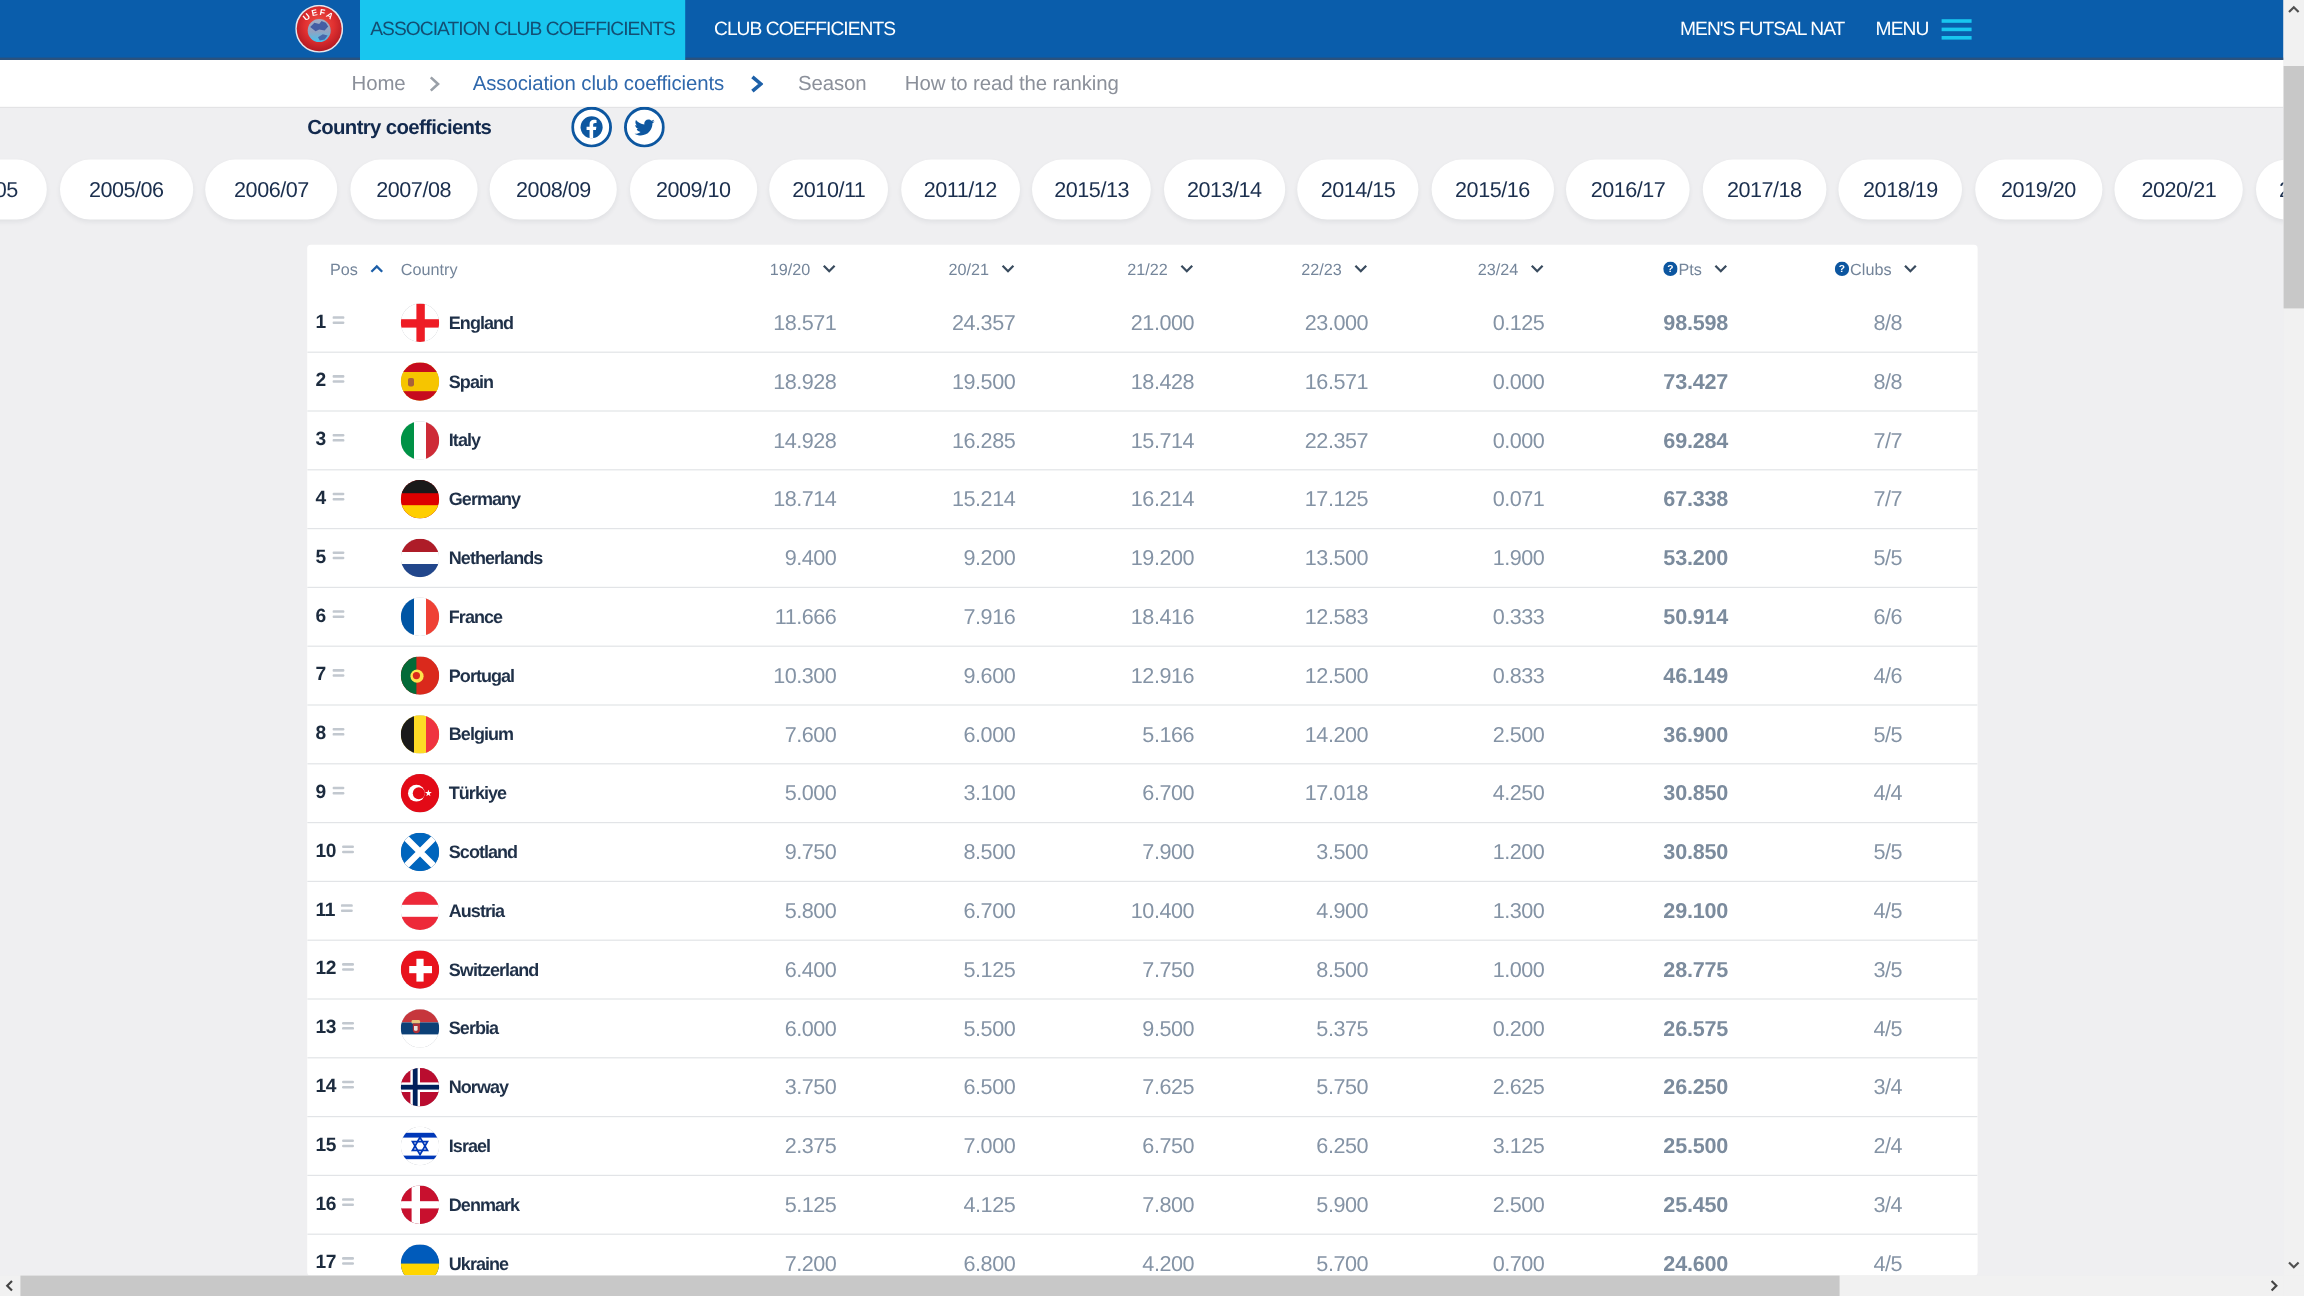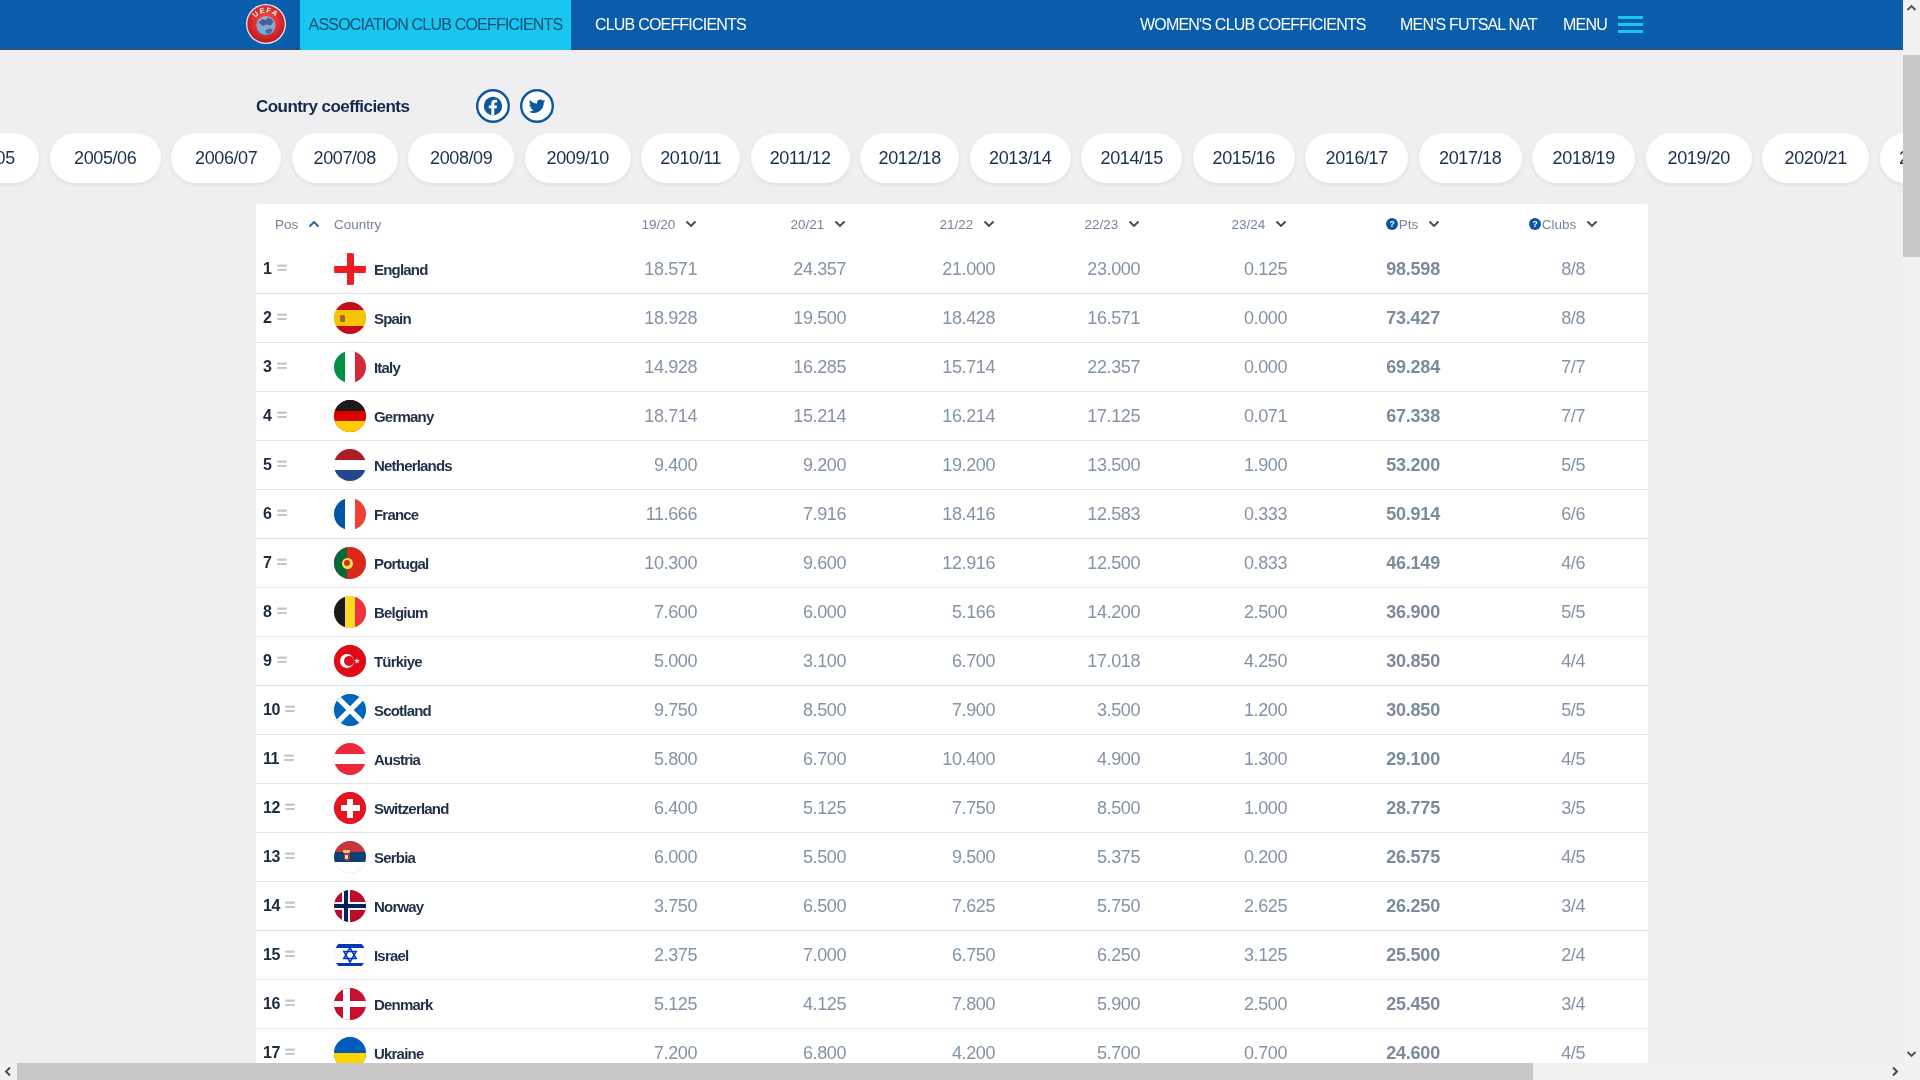--- a/index.html
+++ b/index.html
@@ -73,30 +73,41 @@
       </defs>
       <circle cx="20" cy="20" r="20" fill="#e6e7ee"></circle>
       <circle cx="20" cy="20" r="18.7" fill="url(#redg)"></circle>
       <circle cx="20" cy="21.5" r="9.6" fill="url(#globeg)"></circle>
       <path d="M12.5 18.5 l3.5 -3.5 4 1 2 -2.5 3.5 1.5 2 3 -3 3.5 -4.5 -1 -3 1.5 z" fill="#3b55a0" opacity="0.9"></path>
       <path d="M19 27 l4 -2.5 4 1 -2.5 3.5 -4 0.8 z" fill="#3b55a0" opacity="0.8"></path>
       <text font-size="7.2" font-weight="bold" fill="#fff" letter-spacing="1.2"><textPath href="#arc" startOffset="24%">UEFA</textPath></text>
     </svg>
     <div id="navtab">ASSOCIATION CLUB COEFFICIENTS</div>
     <div class="navitem" style="left:595px">CLUB COEFFICIENTS</div>
-    <div class="navitem" style="left:1140px">WOMEN'S CLUB COEFFICIENTS</div>
     <div class="navitem" style="left:1400px">MEN'S FUTSAL NAT</div>
     <div class="navitem" style="left:1563px">MENU</div>
     <div id="burger">
         <div style="top:0"></div>
         <div style="top:7px"></div>
         <div style="top:14px"></div>
       </div>
   </div>
 
+  <div id="crumb">
+    <div class="cr" style="left:293px">Home</div>
+    <svg style="position:absolute;left:357px;top:13px" width="10" height="14" viewBox="0 0 10 14">
+        <path d="M2 1.5 L8 7 L2 12.5" fill="none" stroke="#9aa0a8" stroke-width="2.2"></path>
+      </svg>
+    <div class="cr crb" style="left:394px">Association club coefficients</div>
+    <svg style="position:absolute;left:624px;top:12px" width="12" height="16" viewBox="0 0 12 16">
+        <path d="M3 2 L10 8 L3 14" fill="none" stroke="#1d60a8" stroke-width="3"></path>
+      </svg>
+    <div class="cr" style="left:665px">Season</div>
+    <div class="cr" style="left:754px">How to read the ranking</div>
+  </div>
 
   <div id="heading">Country coefficients</div>
   <svg class="socialsvg" style="left:476px" width="34" height="34" viewBox="0 0 34 34">
     <circle cx="17" cy="17" r="15.8" fill="#fff" stroke="#0d57a0" stroke-width="2.4"></circle>
     <circle cx="17" cy="17" r="9.2" fill="#0d57a0"></circle>
     <path d="M18.3 26.2 v-6.9 h2.3 l0.4-2.7 h-2.7 v-1.7 c0-0.8 0.4-1.5 1.6-1.5 h1.2 V11 c-0.6-0.1-1.4-0.2-2.2-0.2 c-2.2 0-3.6 1.3-3.6 3.7 v2.1 h-2.5 v2.7 h2.5 v6.9 z" fill="#fff"></path>
   </svg>
   <svg class="socialsvg" style="left:520px" width="34" height="34" viewBox="0 0 34 34">
     <circle cx="17" cy="17" r="15.8" fill="#fff" stroke="#0d57a0" stroke-width="2.4"></circle>
     <path d="M25.5 12.1 c-0.6 0.3-1.3 0.5-2 0.6 c0.7-0.4 1.3-1.1 1.5-1.9 c-0.7 0.4-1.4 0.7-2.2 0.8 c-0.6-0.7-1.5-1.1-2.5-1.1 c-1.9 0-3.4 1.5-3.4 3.4 0 0.3 0 0.5 0.1 0.8 c-2.8-0.1-5.3-1.5-7-3.6 c-0.3 0.5-0.5 1.1-0.5 1.7 0 1.2 0.6 2.2 1.5 2.8 c-0.6 0-1.1-0.2-1.6-0.4 v0 c0 1.6 1.2 3 2.7 3.3 c-0.3 0.1-0.6 0.1-0.9 0.1 -0.2 0-0.4 0-0.6-0.1 c0.4 1.4 1.7 2.3 3.2 2.4 c-1.2 0.9-2.6 1.5-4.2 1.5 -0.3 0-0.5 0-0.8 0 c1.5 1 3.3 1.5 5.2 1.5 c6.3 0 9.7-5.2 9.7-9.7 0-0.1 0-0.3 0-0.4 c0.7-0.5 1.3-1.1 1.8-1.8 z" fill="#0d57a0"></path>
@@ -104,21 +115,21 @@
 
   <div id="pills">
       <div class="pill" style="width:111px;margin-left:-71.8px">2004/05</div>
       <div class="pill" style="width:111px">2005/06</div>
       <div class="pill" style="width:110px">2006/07</div>
       <div class="pill" style="width:106px">2007/08</div>
       <div class="pill" style="width:106px">2008/09</div>
       <div class="pill" style="width:106px">2009/10</div>
       <div class="pill" style="width:99px">2010/11</div>
       <div class="pill" style="width:99px">2011/12</div>
-      <div class="pill" style="width:99px">2012/18</div>
+      <div class="pill" style="width:99px">2015/13</div>
       <div class="pill" style="width:101px">2013/14</div>
       <div class="pill" style="width:101px">2014/15</div>
       <div class="pill" style="width:102px">2015/16</div>
       <div class="pill" style="width:103px">2016/17</div>
       <div class="pill" style="width:103px">2017/18</div>
       <div class="pill" style="width:103px">2018/19</div>
       <div class="pill" style="width:106px">2019/20</div>
       <div class="pill" style="width:107px">2020/21</div>
       <div class="pill" style="width:101px">2021/22</div>
     </div>

